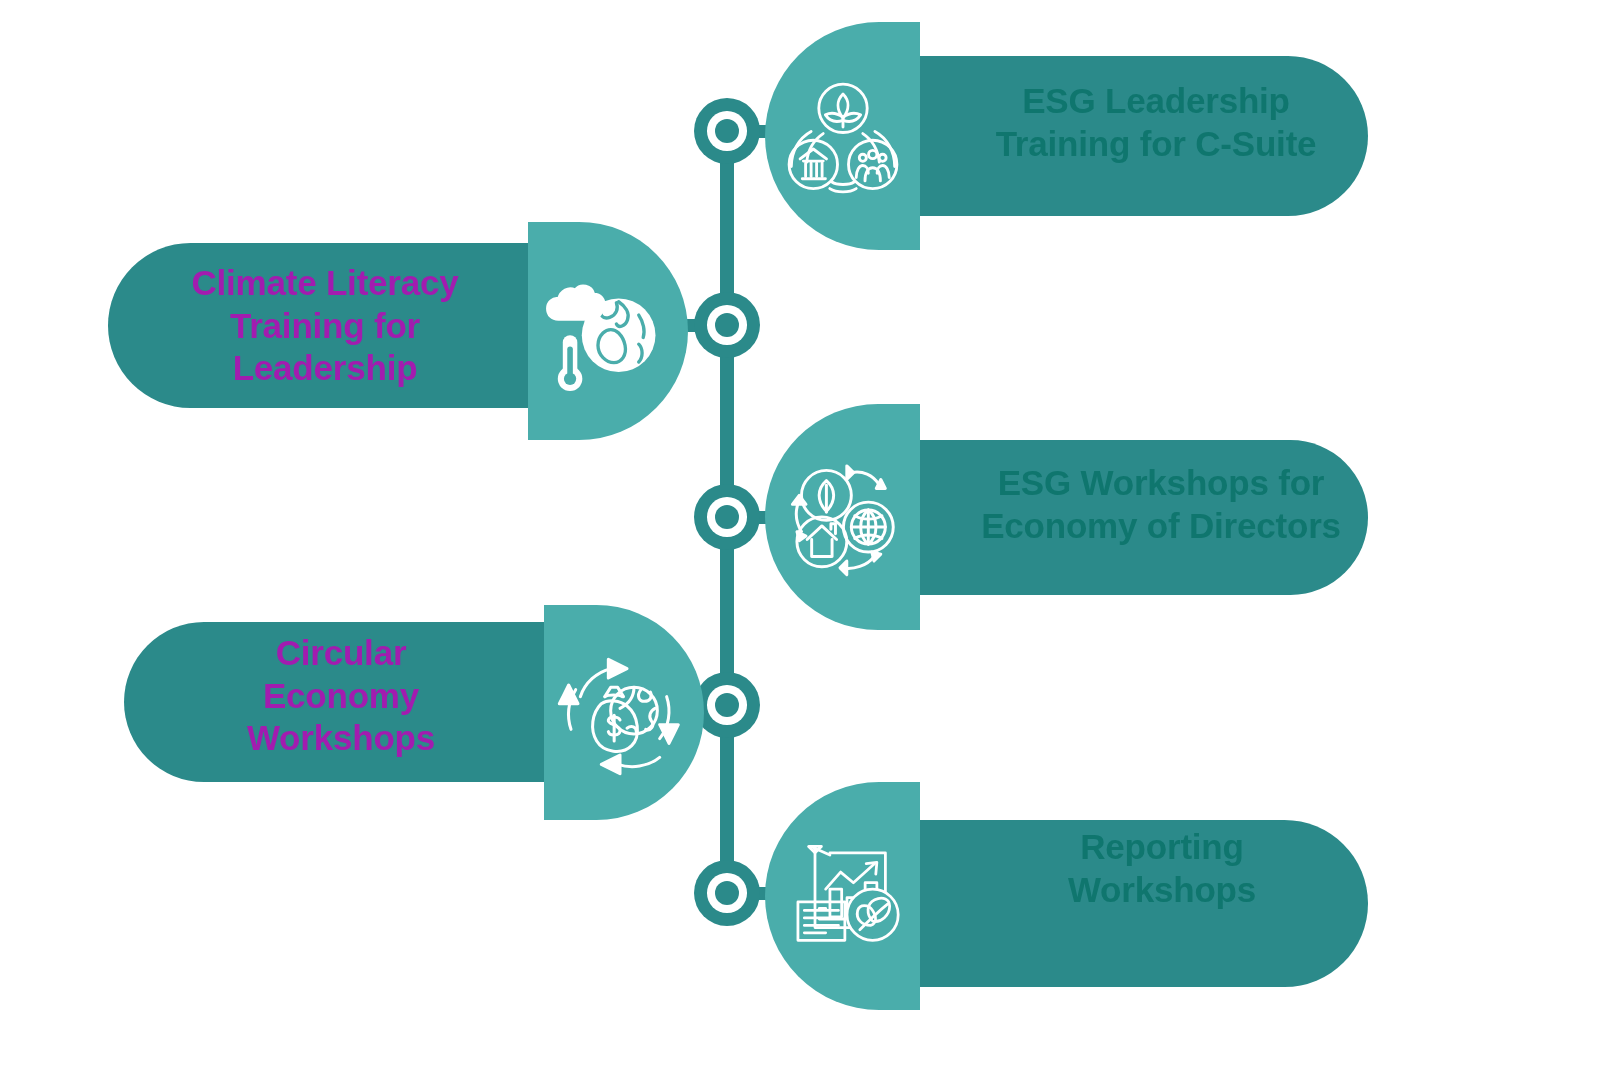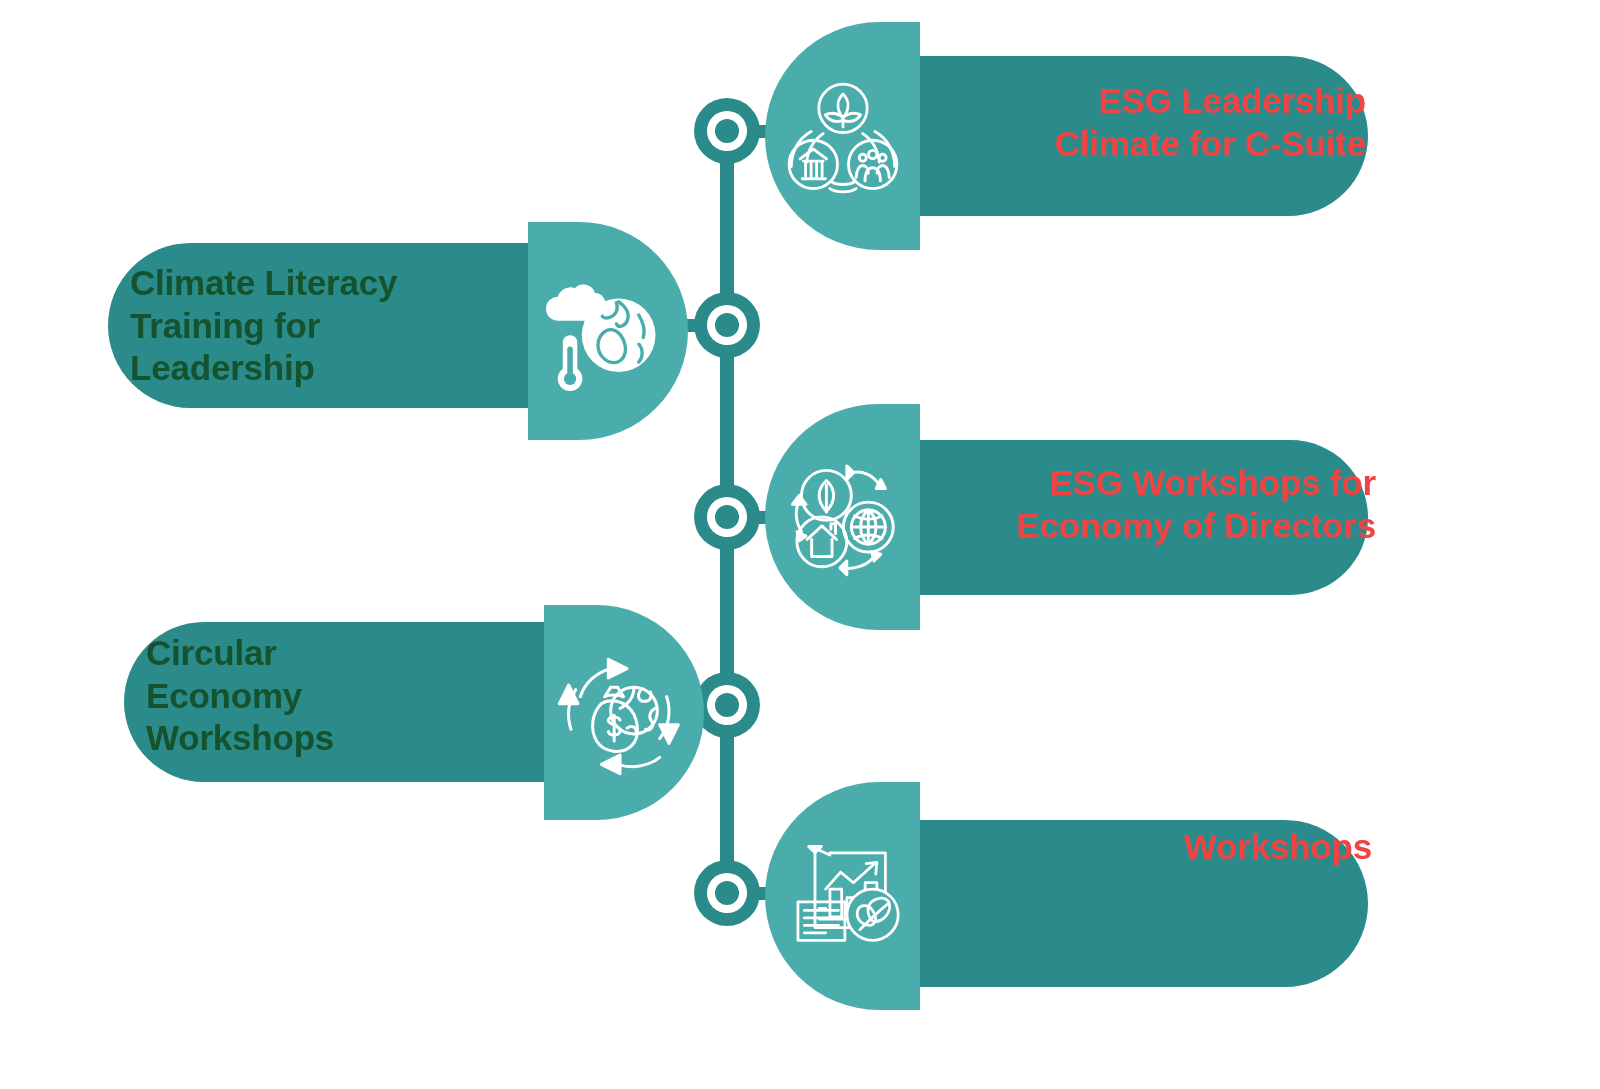--- a/index.html
+++ b/index.html
@@ -59,46 +59,46 @@
     background: #2b8a8a;
     border-radius: 0 999px 999px 0;
   }
   .circle-right {
     position: absolute;
     background: #4aadab;
     border-radius: 999px 0 0 999px;
   }
   .label-right {
     position: absolute;
-    color: #ef4444;
+    color: #0f766e;
     font-weight: bold;
-    text-align: right;
+    text-align: center;
     line-height: 1.22;
     letter-spacing: -0.2px;
   }
 
   
   .item-left {
     position: absolute;
   }
   .bar-left {
     position: absolute;
     background: #2b8a8a;
     border-radius: 999px 0 0 999px;
   }
   .circle-left {
     position: absolute;
     background: #4aadab;
     border-radius: 0 999px 999px 0;
   }
   .label-left {
     position: absolute;
-    color: #14532d;
+    color: #a21caf;
     font-weight: bold;
-    text-align: left;
+    text-align: center;
     line-height: 1.22;
     letter-spacing: -0.2px;
   }
 
   .icon-wrap {
     position: absolute;
     display: flex;
     align-items: center;
     justify-content: center;
   }
@@ -168,21 +168,21 @@
         <path d="M31 54 C20 60 13 72 13 86"></path>
         <path d="M89 54 C100 60 107 72 107 86"></path>
         <path d="M42 56 C33 62 28 72 27 82"></path>
         <path d="M78 56 C87 62 92 72 93 82"></path>
         <path d="M50 100 C54 103 66 103 70 100"></path>
         <path d="M48 106 C54 110 66 110 72 106"></path>
       </svg>
     </div>
     <div class="label-right" style="left:946px; top:80px; width:420px; font-size:35px;">
       <div>ESG Leadership</div>
-      <div>Climate for C-Suite</div>
+      <div>Training for C-Suite</div>
     </div>
   </div>
 
   <div class="item-left" style="left:0; top:0; width:1600px; height:460px;">
     <div class="bar-left" style="left:108px; top:243px; width:470px; height:165px;"></div>
     <div class="circle-left" style="left:528px; top:222px; width:160px; height:218px;"></div>
     <div class="icon-wrap" style="left:533px; top:263px; width:140px; height:140px;">
       <svg viewBox="0 0 120 120" width="134" height="134" fill="none" stroke="#ffffff" stroke-width="2.6" stroke-linecap="round" stroke-linejoin="round">
         <circle cx="74" cy="62" r="33" fill="#ffffff" stroke="none"></circle>
         <g stroke="#4aadab" stroke-width="3" fill="none">
@@ -292,17 +292,18 @@
         <path d="M34 80 L40 80"></path>
         <rect x="14" y="74" width="44" height="36"></rect>
         <path d="M20 82 L52 82 M20 89 L52 89 M20 96 L52 96 M20 103 L40 103"></path>
         <circle cx="84" cy="86" r="24" fill="#4aadab"></circle>
         <path d="M84 92 C78 86 78 76 86 72 C94 68 100 72 100 78 C100 86 92 94 84 92 Z"></path>
         <path d="M82 96 C74 96 68 90 70 82 C72 76 80 76 84 82 C88 88 88 94 82 96 Z"></path>
         <path d="M72 100 C78 94 88 84 98 76"></path>
       </svg>
     </div>
     <div class="label-right" style="left:952px; top:826px; width:420px; font-size:35px;">
+      <div>Reporting</div>
       <div>Workshops</div>
     </div>
   </div>
 
 </div>
 
 </body></html>

